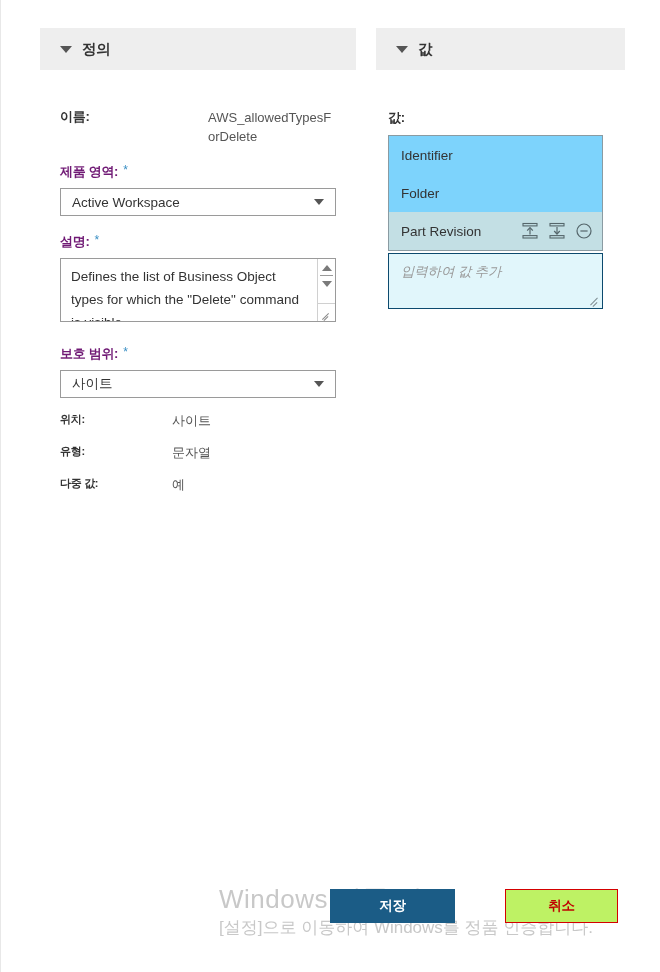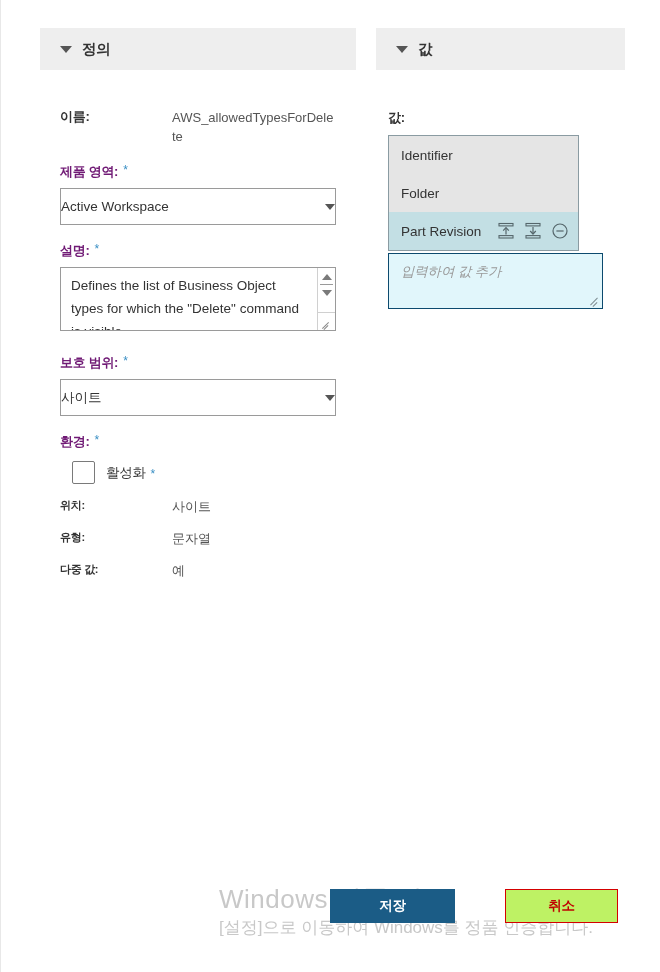--- a/index.html
+++ b/index.html
@@ -92,27 +92,27 @@
     color: #555555;
     line-height: 19px;
     word-break: break-all;
     max-width: 168px;
   }
 
   .field-block { margin-top: 16px; }
 
   .select-box {
     margin-top: 7px;
-    height: 37px;
+    height: 28px;
     border: 1px solid #9a9a9a;
     background: #ffffff;
     box-sizing: border-box;
     display: flex;
     align-items: center;
-    padding: 0 0;
+    padding: 0 11px;
     position: relative;
   }
   .select-value {
     font-size: 13.5px;
     color: #333333;
     flex: 1;
   }
   .select-arrow {
     width: 0; height: 0;
     border-left: 5px solid transparent;
@@ -232,23 +232,23 @@
 
   
   .values-label {
     font-size: 13px;
     font-weight: bold;
     color: #333333;
     letter-spacing: -0.3px;
   }
   .values-list {
     margin-top: 8px;
-    width: 191px;
+    width: 215px;
     border: 1px solid #8a9ba2;
-    background: #e5e5e5;
+    background: #7dd3fc;
     box-sizing: border-box;
   }
   .value-item {
     height: 38px;
     display: flex;
     align-items: center;
     padding-left: 12px;
     font-size: 13.5px;
     color: #333333;
     box-sizing: border-box;
@@ -362,21 +362,21 @@
 
 <section class="panel panel-definition">
 
   <div class="panel-header">
     <span class="twisty"></span>
     <span class="panel-title">정의</span>
   </div>
 
   <div class="panel-body">
 
-    <div class="kv-row" style="margin-top:38px;">
+    <div class="kv-row" style="margin-top:38px;gap:36px;">
       <span class="kv-key">이름:</span>
       <span class="kv-val">AWS_allowedTypesForDelete</span>
     </div>
 
     <div class="field-block">
       <span class="field-label">제품 영역:</span><span class="req-star">*</span>
       <div class="select-box">
         <span class="select-value">Active Workspace</span>
         <span class="select-arrow"></span>
       </div>
@@ -396,28 +396,20 @@
     </div>
 
     <div class="field-block" style="margin-top:22px;">
       <span class="field-label">보호 범위:</span><span class="req-star">*</span>
       <div class="select-box">
         <span class="select-value">사이트</span>
         <span class="select-arrow"></span>
       </div>
     </div>
 
-    <div class="field-block">
-      <span class="field-label">환경:</span><span class="req-star">*</span>
-      <div class="checkbox-row">
-        <span class="checkbox"></span>
-        <span class="checkbox-label">활성화</span>
-          <span class="req-star">*</span>
-      </div>
-    </div>
 
     <div style="margin-top:14px;">
       <div class="info-row">
         <span class="info-key">위치:</span>
         <span class="info-val">사이트</span>
       </div>
       <div class="info-row">
         <span class="info-key">유형:</span>
         <span class="info-val">문자열</span>
       </div>

